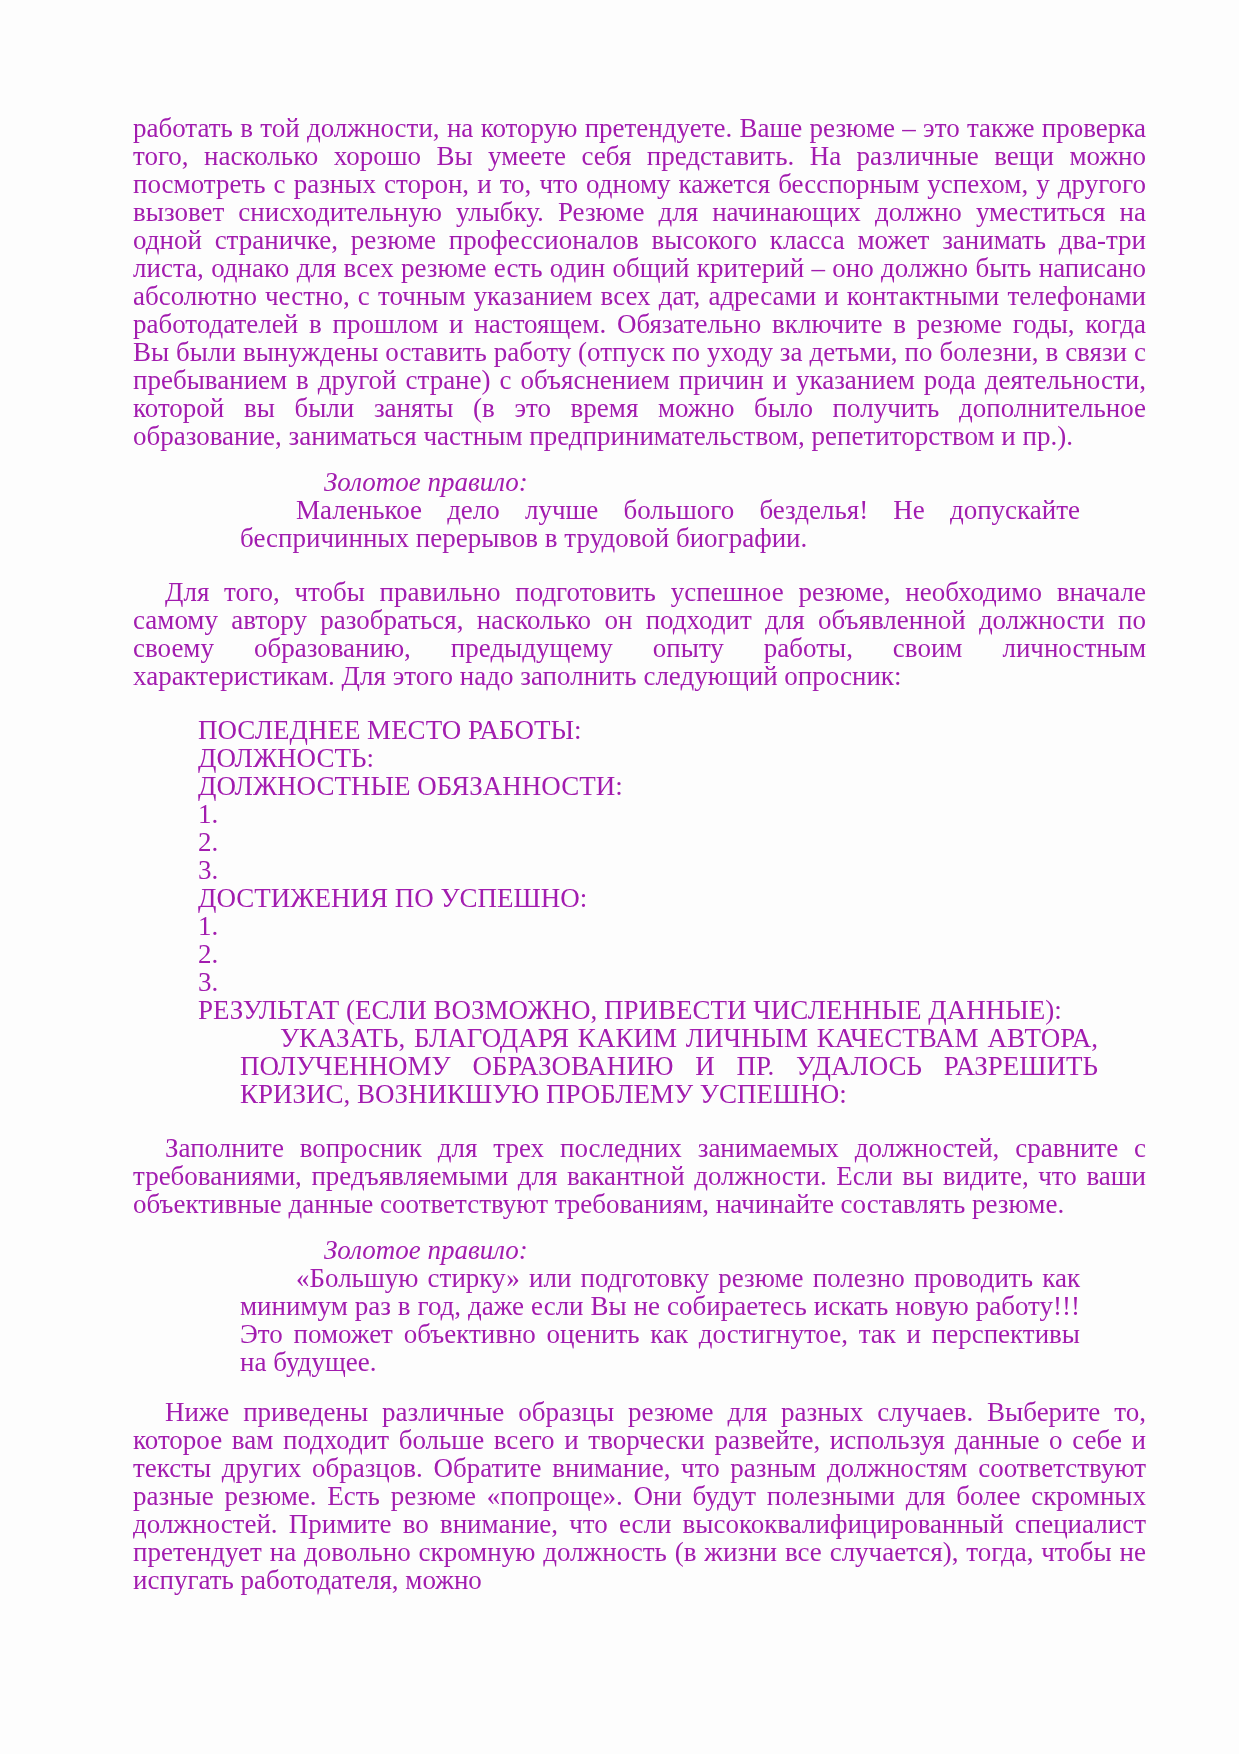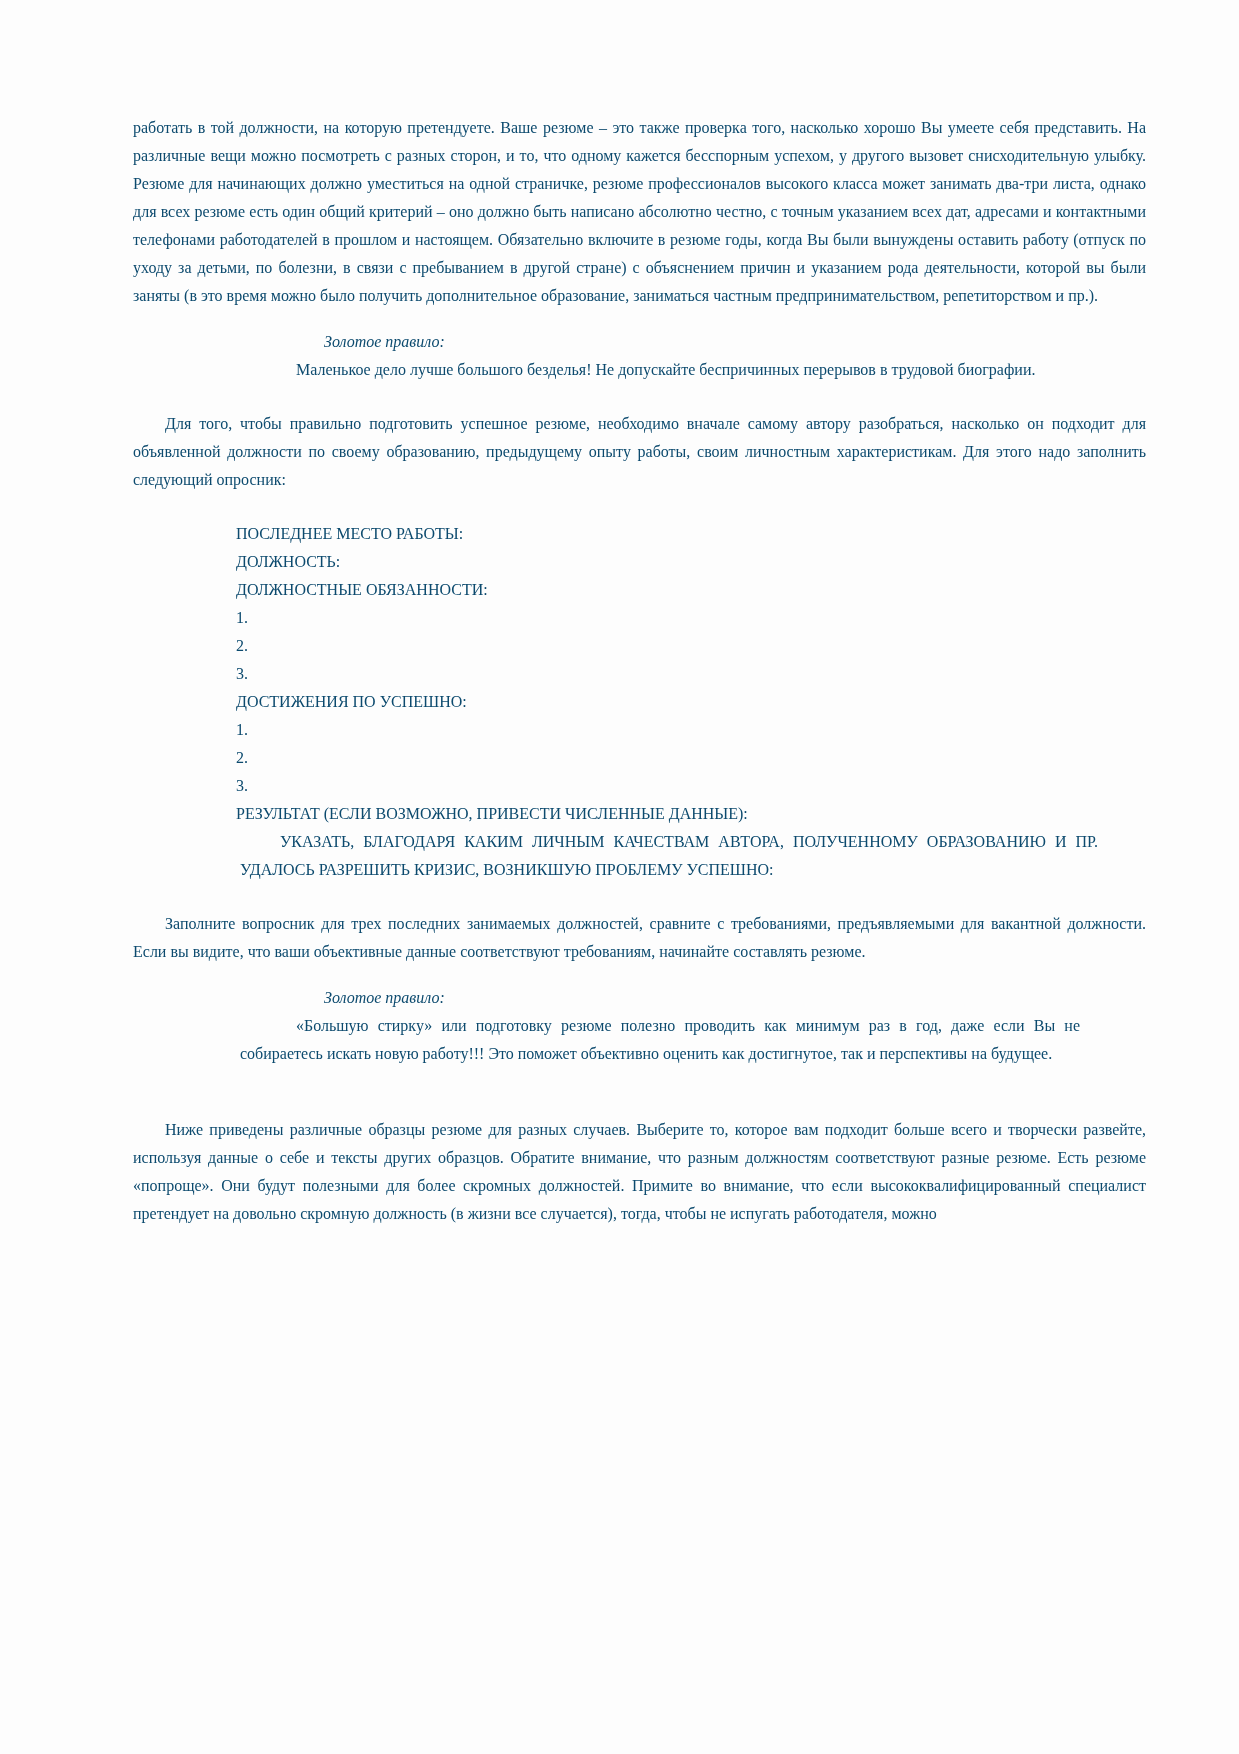--- a/index.html
+++ b/index.html
@@ -7,55 +7,55 @@
 
   .page {
     position: relative;
     width: 1239px;
     height: 1754px;
     margin: 0 auto;
     background: #fdfdfd;
     box-sizing: border-box;
     padding: 114px 93px 0 133px;
     font-family: "Liberation Serif", "DejaVu Serif", serif;
-    font-size: 16px;
+    font-size: 27px;
     line-height: 28px;
-    color: #0c4a6e;
+    color: #a21caf;
     overflow: hidden;
   }
 
   .para {
     margin: 0;
     text-align: justify;
     text-indent: 32px;
   }
   .para.no-indent { text-indent: 0; }
 
   .gap-sm { margin-top: 26px; }
-  .gap-md { margin-top: 48px; }
+  .gap-md { margin-top: 22px; }
   .gap-lg { margin-top: 40px; }
 
   
   .golden-rule {
     margin-left: 107px;
     margin-right: 66px;
     margin-top: 18px;
   }
   .golden-rule .gr-heading {
     font-style: italic;
     text-indent: 84px;
   }
   .golden-rule .gr-body {
     text-align: justify;
     text-indent: 56px;
   }
 
   
   .questionnaire {
-    margin-left: 103px;
+    margin-left: 65px;
   }
   .questionnaire .q-line { white-space: nowrap; }
 
   
   .questionnaire-final {
     margin-left: 107px;
     margin-right: 48px;
     text-align: justify;
     text-indent: 40px;
   }

